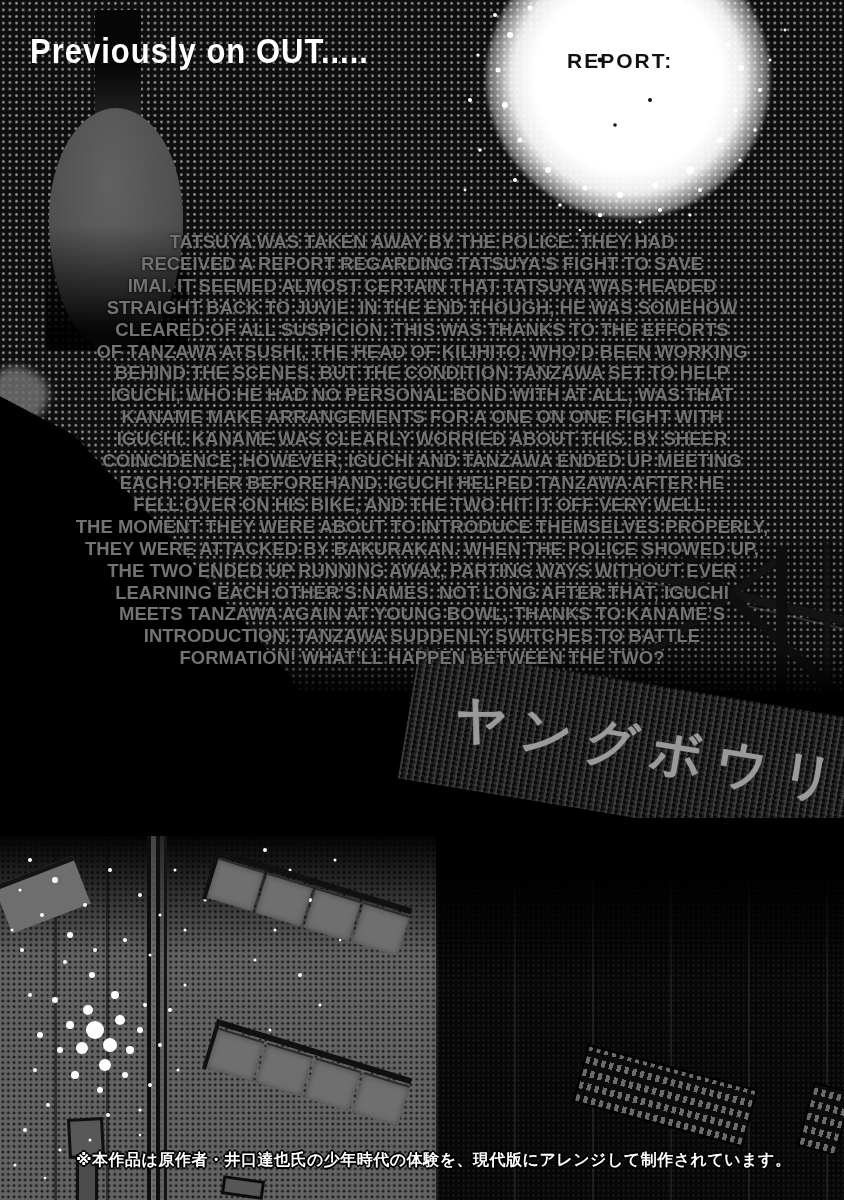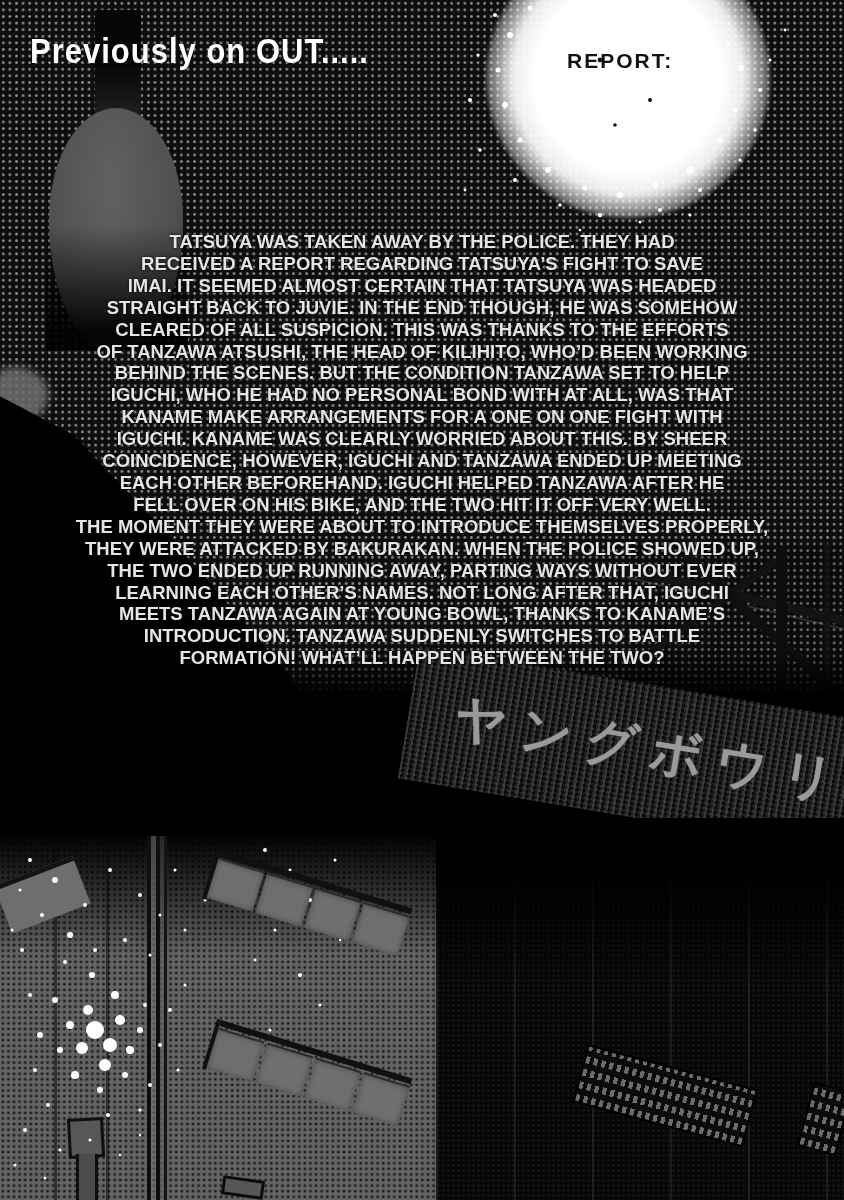--- a/index.html
+++ b/index.html
@@ -97,21 +97,21 @@
       repeating-linear-gradient(90deg,rgba(140,140,140,.75) 0 4px,transparent 4px 8px);}
   .board1{position:absolute;left:152px;top:226px;width:172px;height:56px;transform:rotate(15deg);}
   .board2{position:absolute;left:378px;top:264px;width:36px;height:62px;transform:rotate(15deg);}
 
   
   .header-title{left:30px;top:32px;z-index:20;color:#fff;font-size:31px;font-weight:bold;
     letter-spacing:1px;transform:scaleY(1.12);transform-origin:0 0;white-space:nowrap;
     text-shadow:0 0 2px rgba(0,0,0,.6);}
   .summary-label{left:567px;top:49px;z-index:20;color:#111;font-size:21px;font-weight:bold;
     letter-spacing:2px;white-space:nowrap;}
-  .summary-text{left:28px;top:231px;width:788px;z-index:20;color:#e5e5e5;font-size:18.5px;
+  .summary-text{left:28px;top:231px;width:788px;z-index:20;color:#737373;font-size:18.5px;
     font-weight:bold;line-height:21.9px;text-align:center;white-space:pre-line;
     text-shadow:0 0 3px rgba(0,0,0,.85),0 0 1px rgba(0,0,0,.7);}
   .footnote{left:76px;top:1150px;z-index:21;color:#fff;font-size:16px;font-weight:bold;
     letter-spacing:.5px;white-space:nowrap;
     text-shadow:-2px 0 #000,2px 0 #000,0 -2px #000,0 2px #000,-1px -1px #000,1px 1px #000,-1px 1px #000,1px -1px #000;}
 </style>
 </head>
 <body>
 
 <div class="page">
@@ -310,14 +310,15 @@
 COINCIDENCE, HOWEVER, IGUCHI AND TANZAWA ENDED UP MEETING
 EACH OTHER BEFOREHAND. IGUCHI HELPED TANZAWA AFTER HE
 FELL OVER ON HIS BIKE, AND THE TWO HIT IT OFF VERY WELL.
 THE MOMENT THEY WERE ABOUT TO INTRODUCE THEMSELVES PROPERLY,
 THEY WERE ATTACKED BY BAKURAKAN. WHEN THE POLICE SHOWED UP,
 THE TWO ENDED UP RUNNING AWAY, PARTING WAYS WITHOUT EVER
 LEARNING EACH OTHER’S NAMES. NOT LONG AFTER THAT, IGUCHI
 MEETS TANZAWA AGAIN AT YOUNG BOWL, THANKS TO KANAME’S
 INTRODUCTION. TANZAWA SUDDENLY SWITCHES TO BATTLE
 FORMATION! WHAT’LL HAPPEN BETWEEN THE TWO?</div>
+  <div class="abs footnote">※本作品は原作者・井口達也氏の少年時代の体験を、現代版にアレンジして制作されています。</div>
 
 </div>
 
 </body></html>

